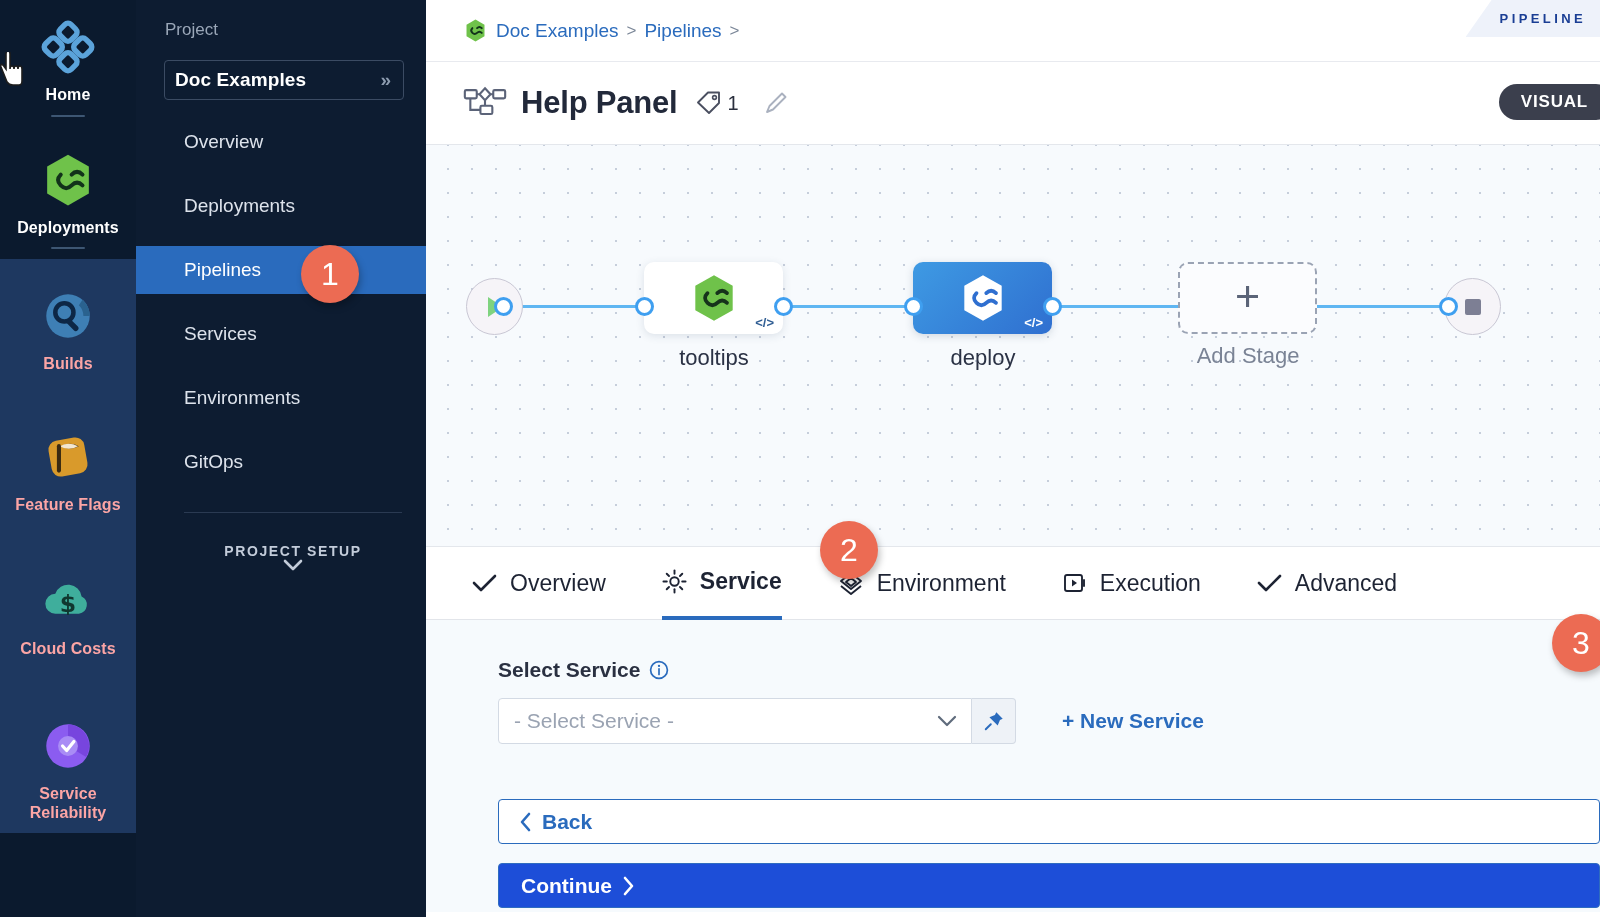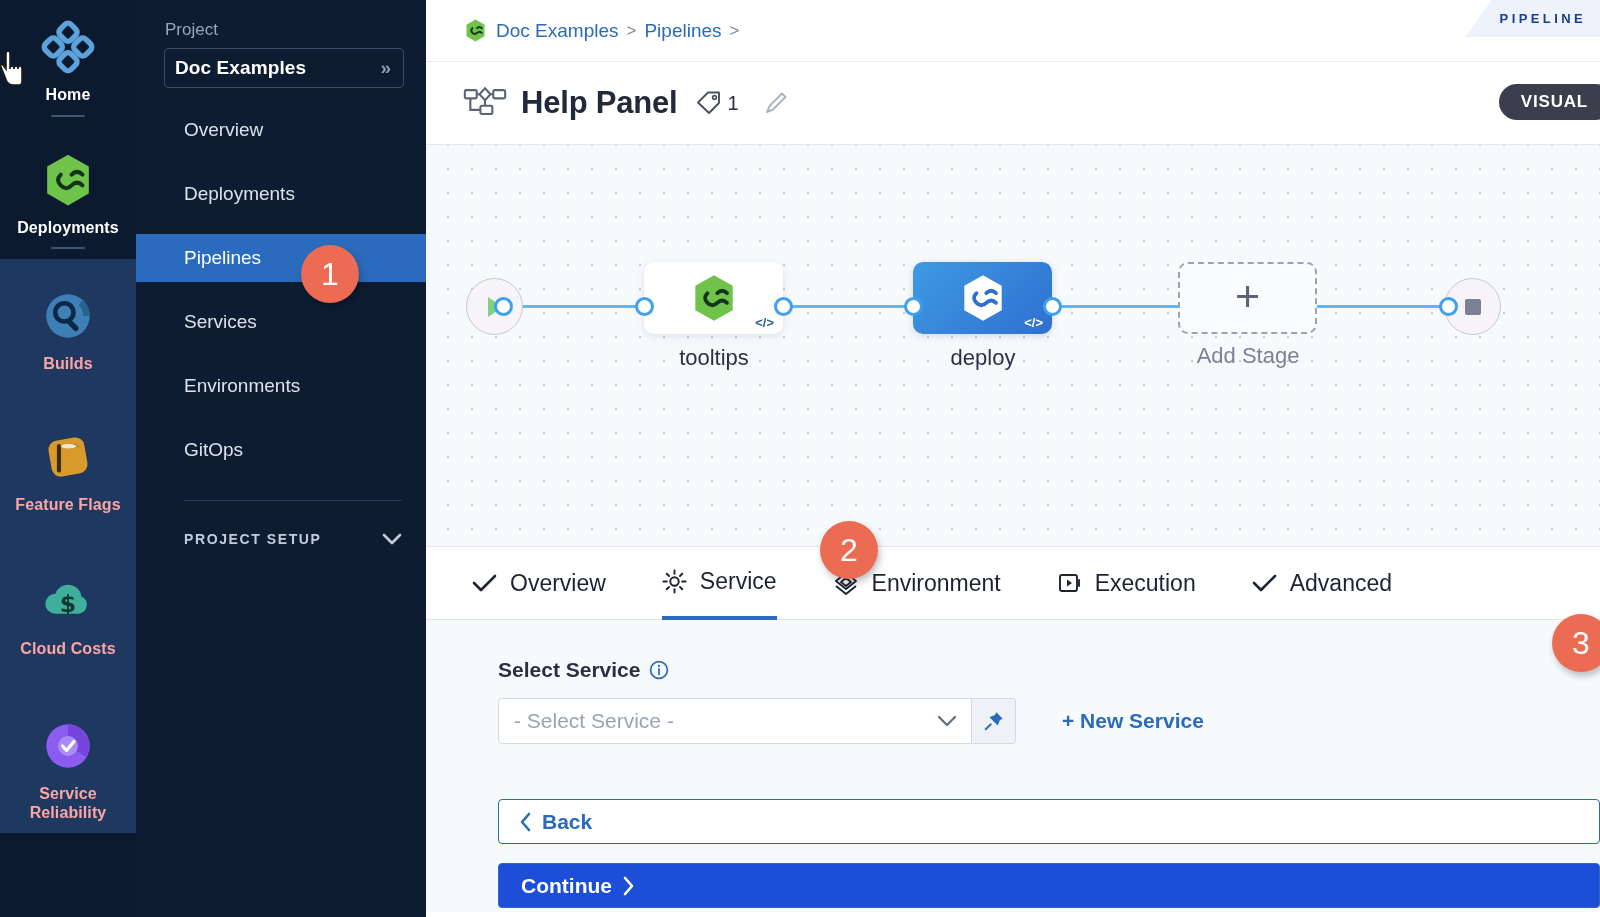--- a/index.html
+++ b/index.html
@@ -47,21 +47,21 @@
   #cursor { position: absolute; left: 0px; top: 52px; width: 26px; height: 34px; z-index: 60; pointer-events:none;}
 
   
   #projnav {
     width: 290px; height: 917px;
     background: #0d1c31;
     flex: 0 0 290px;
     position: relative;
     padding-top: 20px;
   }
-  .proj-label { color:#9aa7b8; font-size:17px; padding-left:29px; margin-bottom: 8px; }
+  .proj-label { color:#9aa7b8; font-size:17px; padding-left:29px; margin-bottom: 20px; }
   .proj-select {
     margin: 0 22px 0 28px;
     height: 40px;
     border: 1px solid #3b4b63;
     border-radius: 4px;
     display: flex; align-items: center; justify-content: space-between;
     padding: 0 11px 0 10px;
   }
   .proj-select-name { color:#ffffff; font-size:19px; font-weight:bold; letter-spacing:.1px;}
   .proj-chev { color:#8d9cb0; font-size:19px; font-weight:bold; letter-spacing:-3px; padding-right:4px;}
@@ -70,21 +70,21 @@
     height: 48px; display:flex; align-items:center;
     padding-left: 48px;
     color:#dde3ec; font-size:19px;
     margin-bottom: 16px;
   }
   .nav-item.active { background:#2a6bbd; color:#ffffff; padding-left:48px; }
   .nav-sep { height:1px; background:#2a3a52; margin: 26px 24px 0 48px; }
   .proj-setup {
     margin-top: 30px; padding-left: 48px; padding-right: 24px;
     display:flex; align-items:center; justify-content:space-between;
-    color:#c3ccda; font-size:14px; font-weight:bold; letter-spacing:1.6px;
+    color:#c3ccda; font-size:14px; font-weight:bold; letter-spacing:1.6px;flex-direction:column;
   }
 
   
   #main { flex: 1 1 auto; height: 917px; position: relative; background:#ffffff; overflow:hidden;}
 
   
   #breadcrumb {
     height: 62px; display:flex; align-items:center; gap:8px;
     padding-left: 37px; background:#ffffff;
     border-bottom: 1px solid #e8eaef;
@@ -171,21 +171,21 @@
   #tabs {
     height: 73px; display:flex; align-items:center;
     background:#ffffff; border-bottom:1px solid #e2e5ea;
     padding-left: 46px; position:relative;
   }
   .tab {
     display:flex; align-items:center; gap:13px; height:73px;
     margin-right: 56px; position:relative;
     font-size:23px; color:#1d2333;
   }
-  .tab.active { border-bottom: 4px solid #2a6bbd; font-weight:normal; }
+  .tab.active { border-bottom: 4px solid #2a6bbd; font-weight:bold; }
   .tab-ico { display:flex; align-items:center; }
 
   
   #formbody {
     background:#f6fafd; height: 292px; position:relative;
     padding: 38px 0 0 72px;
   }
   .field-label { font-size:21px; color:#2a3041; font-weight:bold; display:flex; align-items:center; gap:9px;}
   .select-row { display:flex; align-items:center; margin-top: 16px;}
   .select-box {

